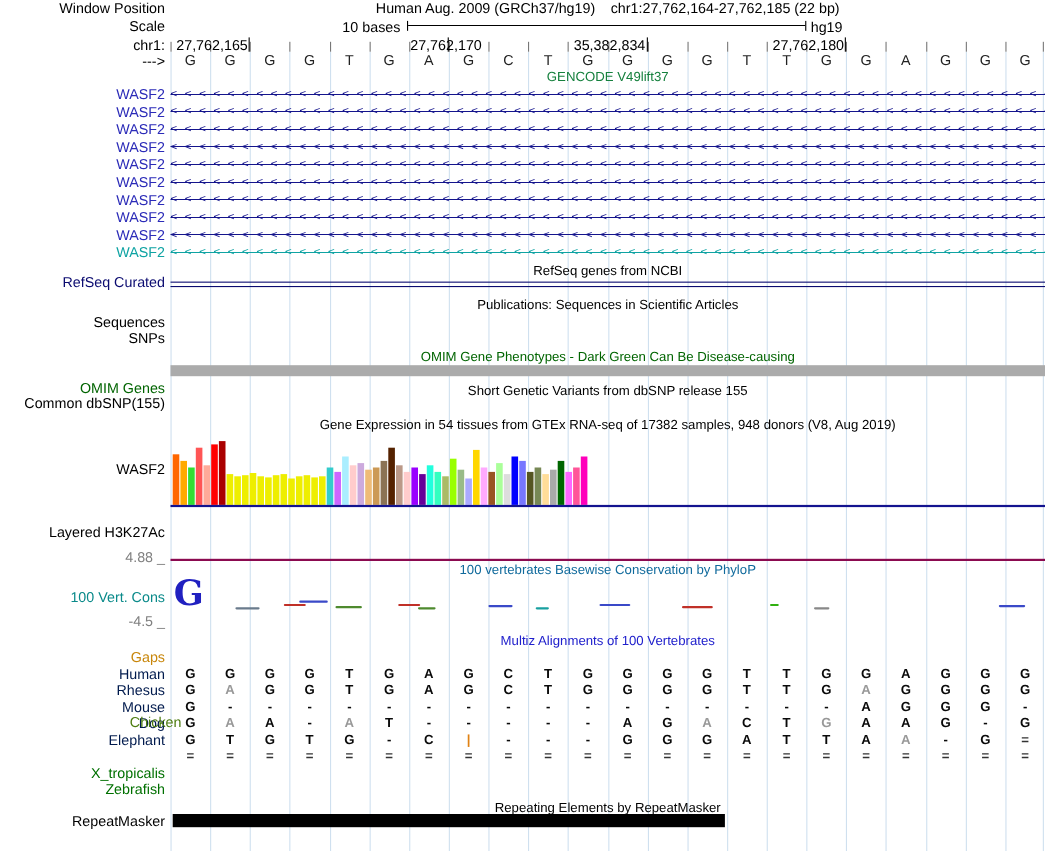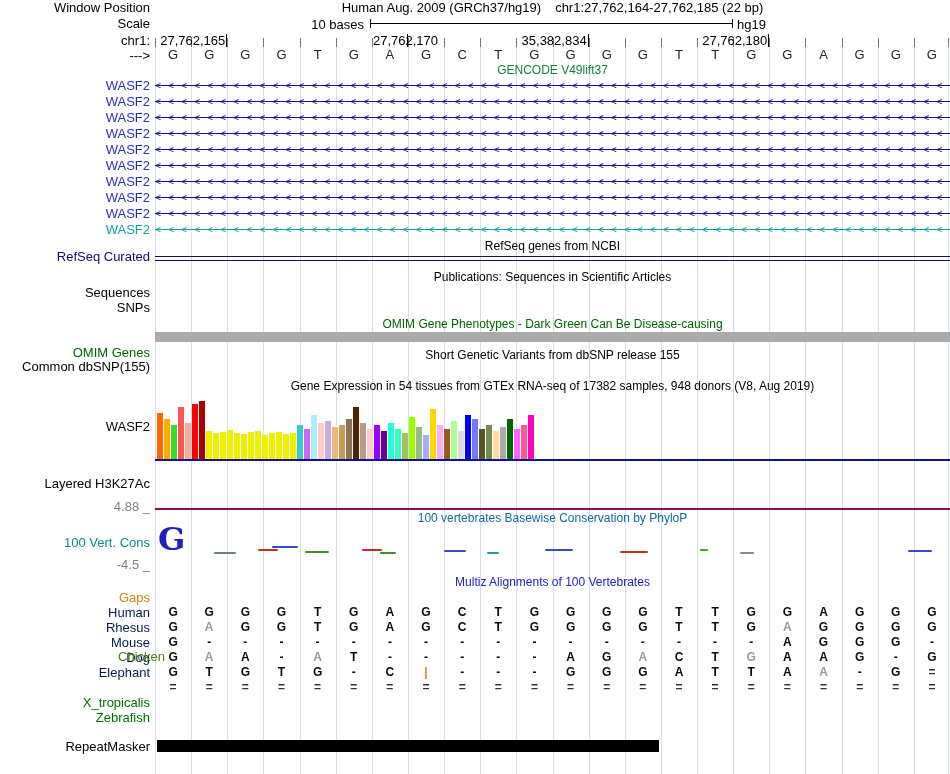--- a/index.html
+++ b/index.html
@@ -204,20 +204,21 @@
       <div class="mark" style="left: 487px; top: 552px; width: 12px; background: rgb(24, 160, 160);"></div>
       <div class="mark" style="left: 545px; top: 549px; width: 28px; background: rgb(58, 73, 200);"></div>
       <div class="mark" style="left: 620px; top: 551px; width: 28px; background: rgb(192, 48, 40);"></div>
       <div class="mark" style="left: 700px; top: 549px; width: 8px; background: rgb(48, 176, 16);"></div>
       <div class="mark" style="left: 740px; top: 552px; width: 14px; background: rgb(136, 136, 136);"></div>
       <div class="mark" style="left: 908px; top: 550px; width: 24px; background: rgb(58, 73, 200);"></div>
     </div>
 
   <div class="title" style="top:576px;color:#2020CC">Multiz Alignments of 100 Vertebrates</div>
 
+  <div class="title" style="top:728px">Repeating Elements by RepeatMasker</div>
   <div class="lbl" style="top:740px">RepeatMasker</div>
   <div style="position:absolute;left:157px;top:740px;width:502px;height:12px;background:#000"></div>
 
   <div id="dyn-layer">
       <div class="rlabel" style="right: 724.727px;">27,762,165</div>
       <div class="rtick" style="left: 226.273px; top: 34px; height: 13px;"></div>
       <div class="rlabel" style="right: 512px; margin-left: 26px;">27,762,170</div>
       <div class="rtick" style="left: 406.955px; top: 34px; height: 13px;"></div>
       <div class="rlabel" style="right: 363.364px;">35,382,834</div>
       <div class="rtick" style="left: 587.636px; top: 34px; height: 13px;"></div>

